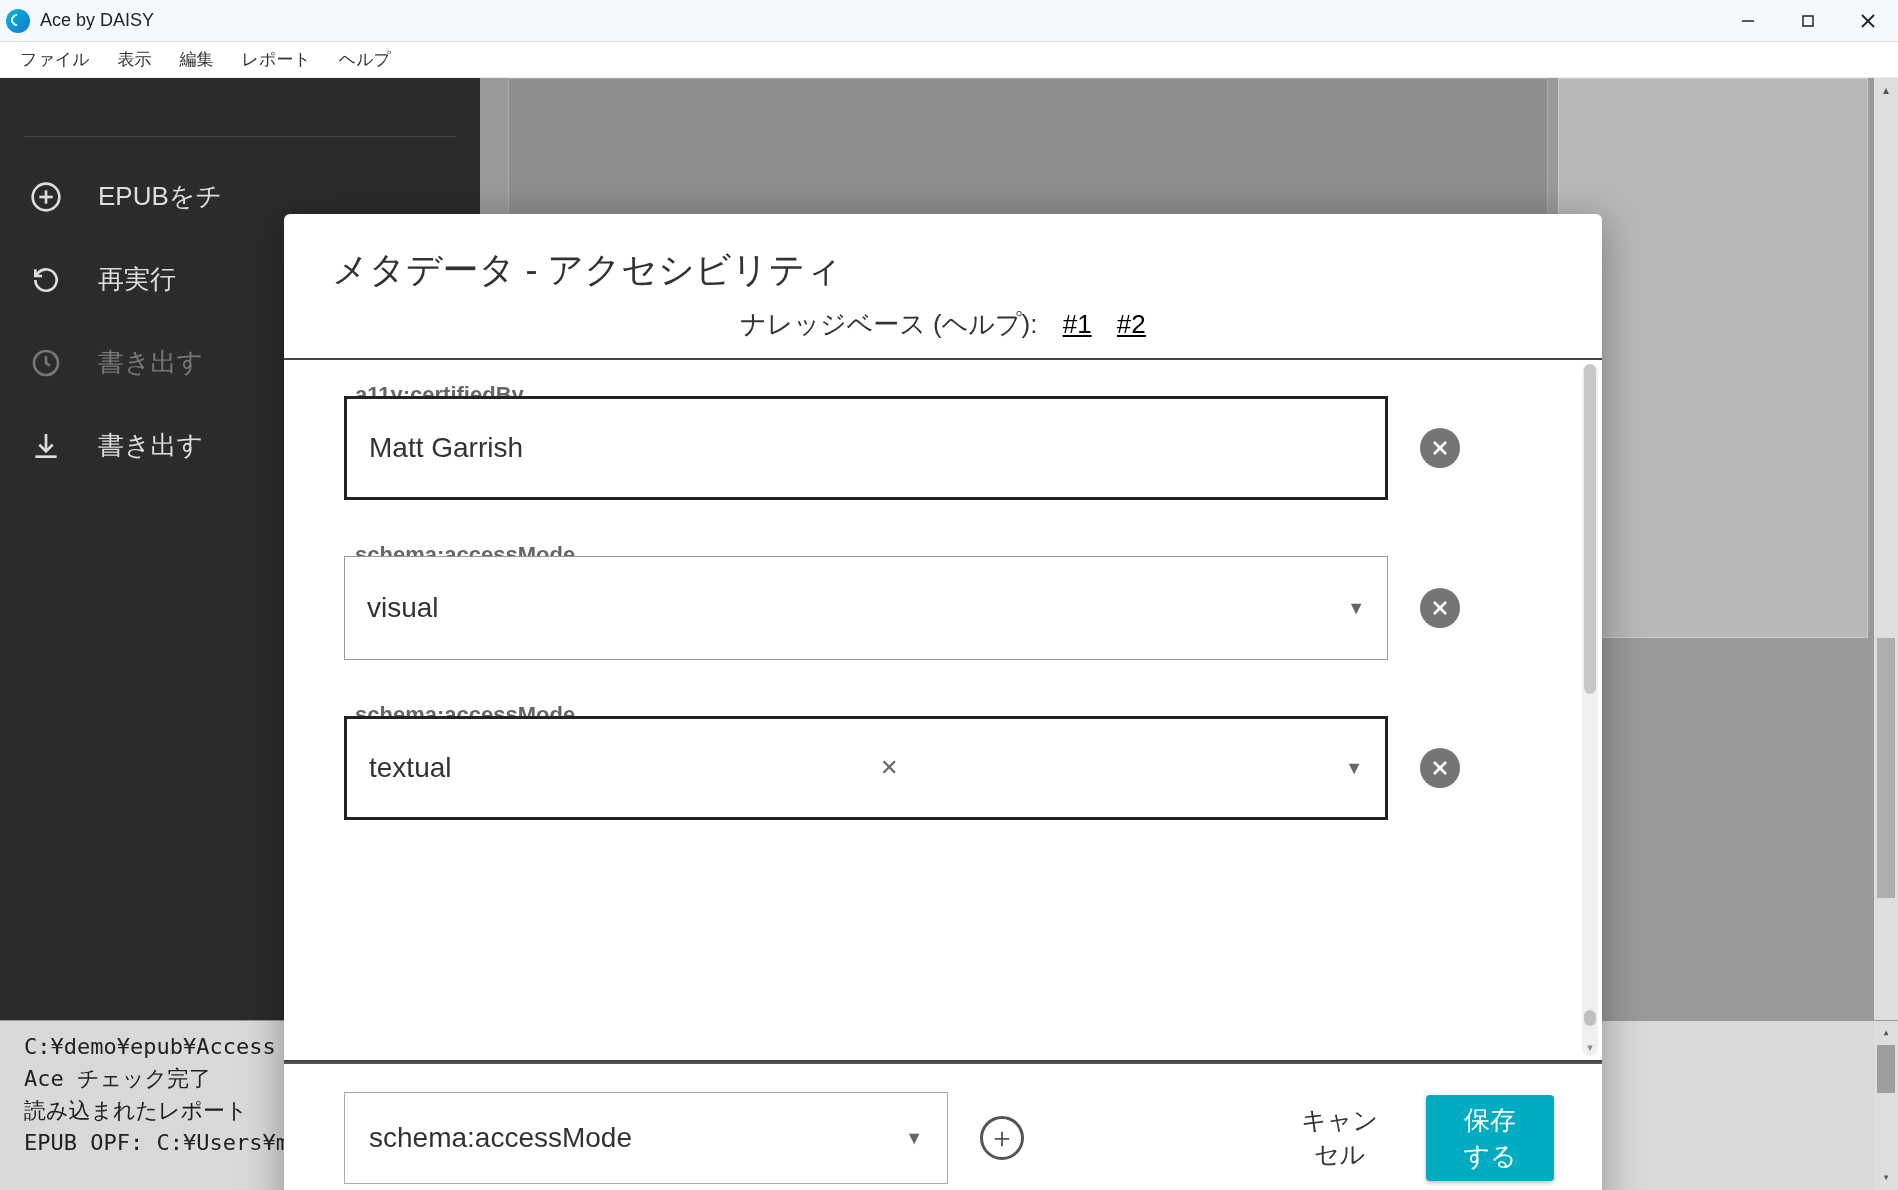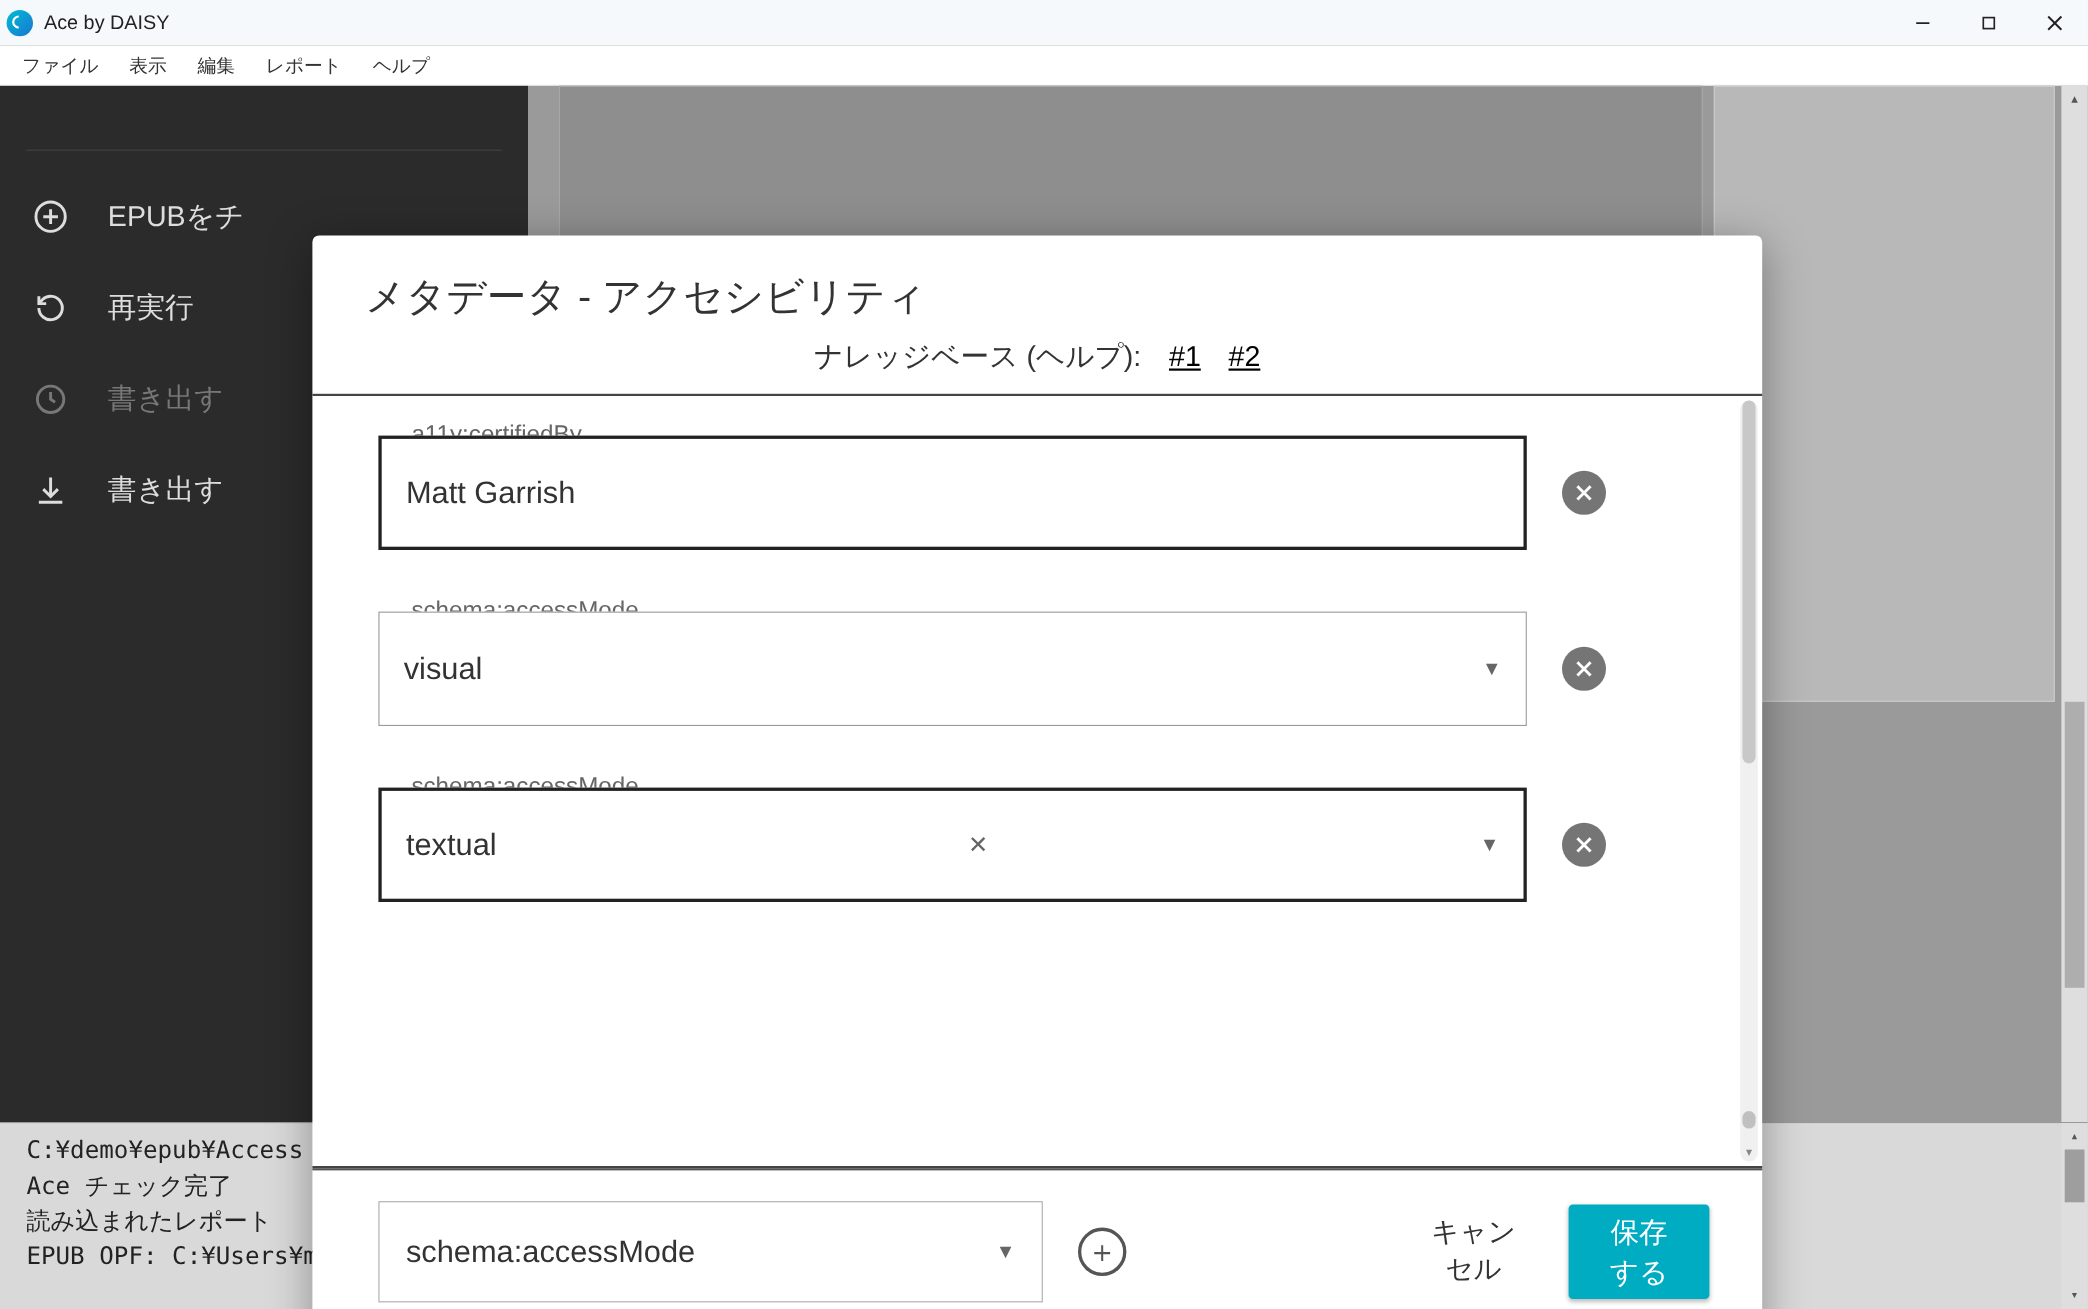--- a/index.html
+++ b/index.html
@@ -55,21 +55,21 @@
 .modal-divider { border: none; border-top: 2px solid #444; margin: 0; }
 
 .modal-body { flex: 1; overflow-y: auto; padding: 8px 36px 20px 60px; position: relative; }
 .modal-body-scrollbar { position: absolute; right: 4px; top: 4px; width: 16px; height: calc(100% - 8px); background: #f0f0f0; border-radius: 8px; }
 .modal-body-scrollbar .thumb1 { position: absolute; left: 2px; width: 12px; top: 0; height: 330px; background: #c8c8c8; border-radius: 6px; }
 .modal-body-scrollbar .thumb2 { position: absolute; left: 2px; width: 12px; bottom: 30px; height: 16px; background: #c0c0c0; border-radius: 6px; }
 .modal-body-scrollbar .down { position:absolute; bottom:2px; width:100%; text-align:center; font-size:11px; color:#888; }
 
 .field-row { display: flex; align-items: center; gap: 32px; margin: 28px 0 56px; }
 .field-wrap { position: relative; flex: 0 0 1044px; }
-.field-label { position: absolute; top: -14px; left: 22px; background: #fff; padding: 0 8px; font-size: 22px; color: #666; }
+.field-label { position: absolute; top: -14px; left: 3px; background: #fff; padding: 0 8px; font-size: 22px; color: #666; font-weight: bold; }
 .field-box { width: 100%; height: 104px; border: 1px solid #999; display: flex; align-items: center; padding: 0 22px; font-size: 28px; color: #333; background: #fff; position: relative; }
 .field-box.focused { border: 3px solid #222; }
 .field-box .chev { margin-left: auto; color: #666; font-size: 18px; }
 .field-box .clear-x { color: #666; font-size: 22px; margin-left: auto; margin-right: 18px; cursor: pointer; }
 .delete-btn { width: 40px; height: 40px; border-radius: 50%; background: #757575; color: #fff; display: flex; align-items: center; justify-content: center; font-size: 22px; cursor: pointer; border: none; }
 
 .modal-footer { border-top: 2px solid #555; padding: 28px 48px 36px 60px; display: flex; align-items: center; gap: 32px; }
 .footer-select { width: 604px; height: 92px; border: 1px solid #aaa; display: flex; align-items: center; padding: 0 24px; font-size: 28px; color: #333; cursor: pointer; }
 .footer-select .chev { margin-left: auto; color: #666; font-size: 18px; }
 .add-btn { width: 44px; height: 44px; border: 3px solid #555; border-radius: 50%; display: flex; align-items: center; justify-content: center; font-size: 28px; color: #555; background: #fff; cursor: pointer; }

